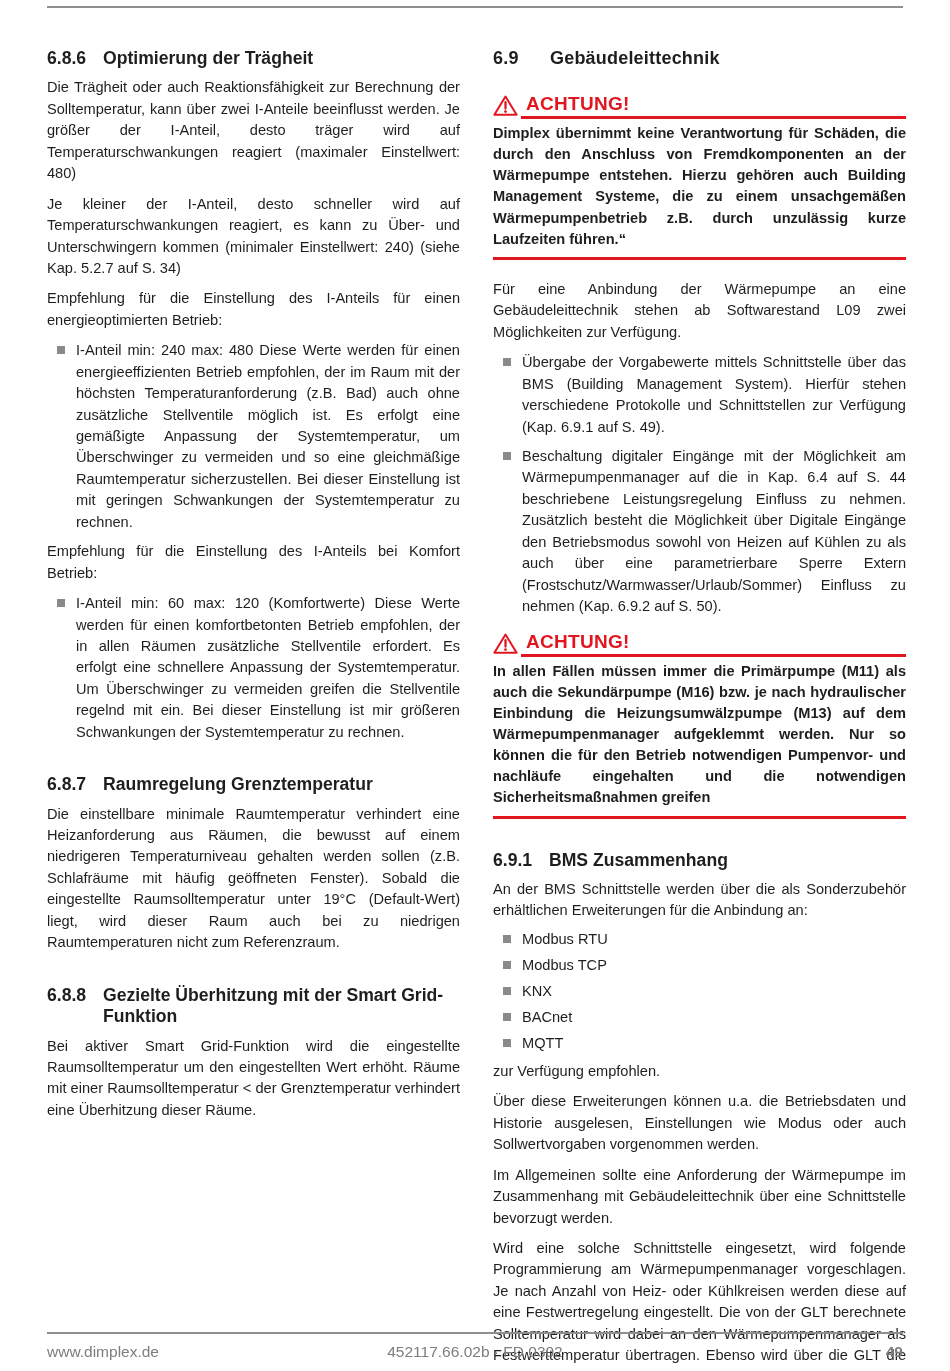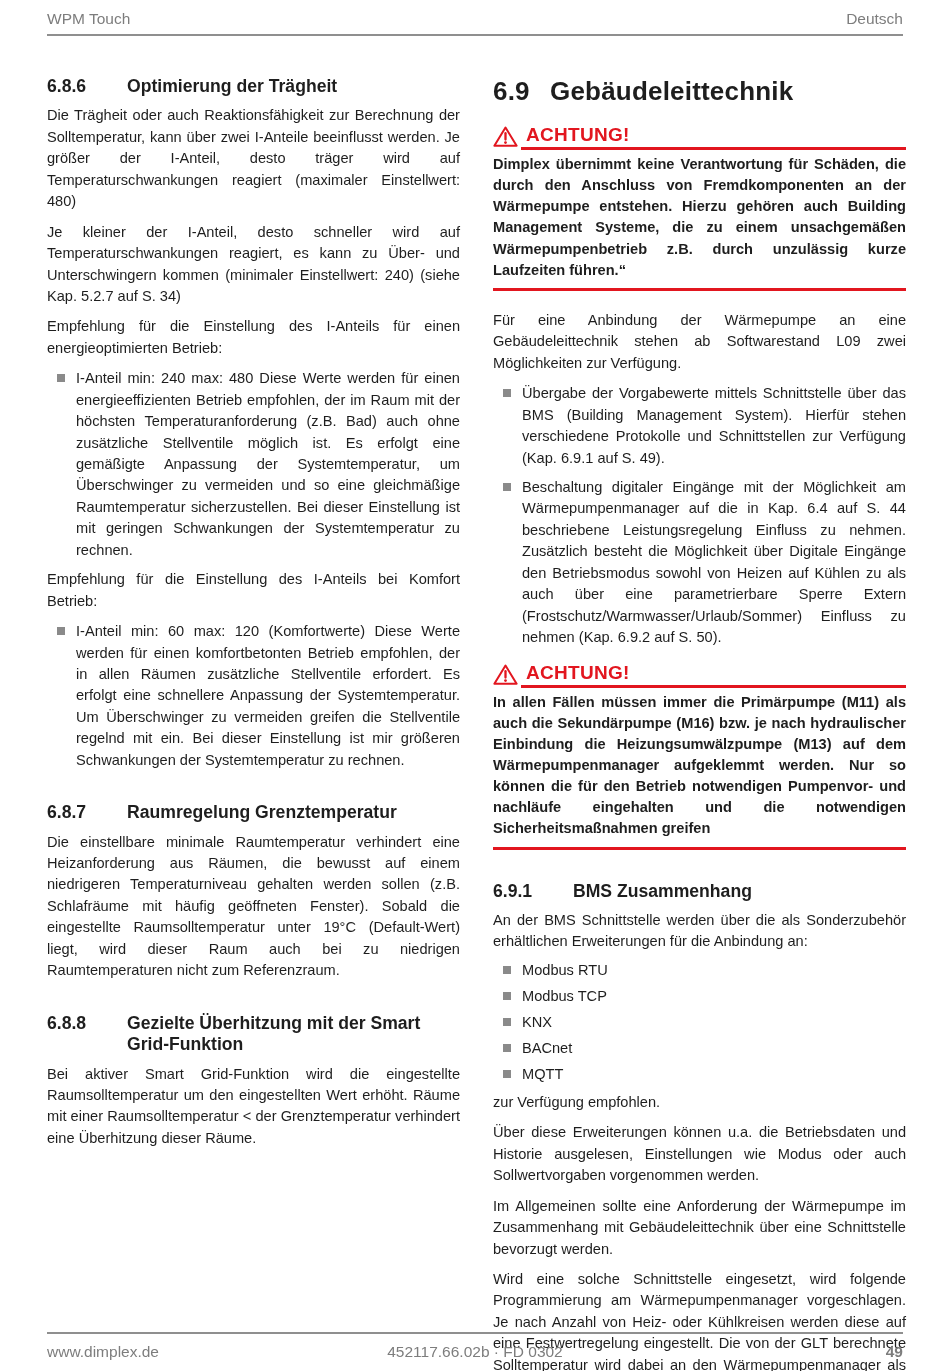--- a/index.html
+++ b/index.html
@@ -19,23 +19,23 @@
   .page{position:absolute;inset:0;padding:0 47px;}
   
   .hdr{display:flex;justify-content:space-between;align-items:flex-end;
     padding-top:10px;color:var(--gray);font-size:15.5px;}
   .hdr-rule{border-top:2px solid var(--rule);margin-top:6px;}
   
   .columns{display:flex;gap:33px;margin-top:40px;}
   .col{width:413px;flex:none;}
   p.body{margin:0 0 9px;text-align:justify;font-size:14.6px;line-height:1.47;}
   
-  .h2{display:flex;font-size:26px;font-weight:bold;margin:0 0 16px;letter-spacing:.2px;}
+  .h2{display:flex;font-size:18px;font-weight:bold;margin:0 0 23px;letter-spacing:.2px;}
   .h2 .h-num{width:57px;flex:none;}
-  .h3{display:flex;font-size:17.6px;font-weight:bold;margin:31px 0 8px;line-height:1.22;gap:24px;}
+  .h3{display:flex;font-size:17.6px;font-weight:bold;margin:31px 0 8px;line-height:1.22;}
   .h3 .h-num{width:56px;flex:none;}
   .h3.first{margin-top:0;}
   .h-title{flex:1;}
   
   .bullet{display:flex;margin:0 0 8px;}
   .bullet .marker{flex:none;width:8px;height:8px;background:var(--bullet);margin:6px 11px 0 10px;}
   .bullet p{flex:1;margin:0;text-align:justify;font-size:14.6px;line-height:1.47;}
   .simple-li{display:flex;align-items:center;margin:0 0 10px;font-size:14.6px;}
   .simple-li .marker{flex:none;width:8px;height:8px;background:var(--bullet);margin:0 11px 0 10px;}
   
@@ -52,24 +52,20 @@
   .ftr-row{display:flex;align-items:flex-start;}
   .ftr-left{flex:1;}
   .ftr-center{flex:1;text-align:center;}
   .ftr-right{flex:1;text-align:right;font-weight:bold;}
 </style>
 </head>
 <body>
 
 <div class="page">
 
-  <div class="hdr">
-    <span>WPM Touch</span>
-    <span>Deutsch</span>
-  </div>
   <div class="hdr-rule"></div>
 
   <div class="columns">
 
     <section class="col">
 
       <h3 class="h3 first">
         <span class="h-num">6.8.6</span>
         <span class="h-title">Optimierung der Trägheit</span>
       </h3>

